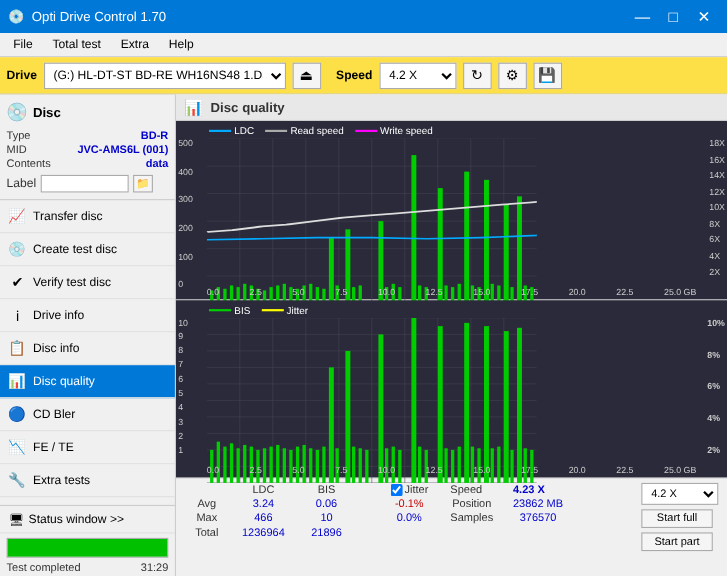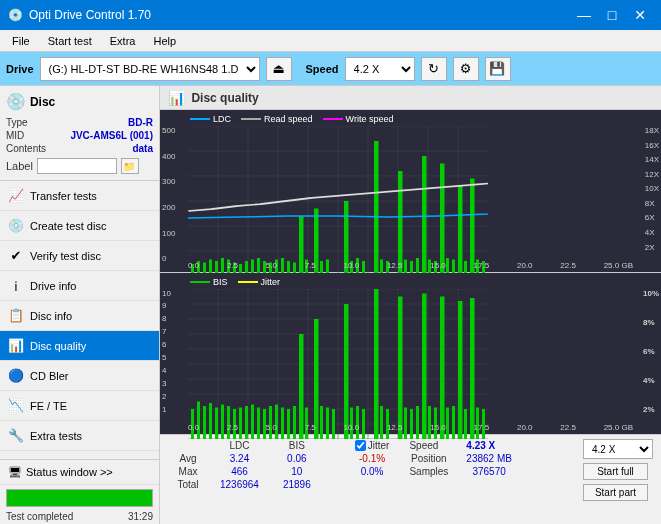--- a/index.html
+++ b/index.html
@@ -9,21 +9,21 @@
     .title-bar { background: #0078d7; color: white; height: 30px; display: flex; align-items: center; justify-content: space-between; padding: 0 8px; font-size: 12px; }
     .title-bar-title { display: flex; align-items: center; gap: 6px; }
     .title-bar-controls { display: flex; gap: 2px; }
     .title-btn { background: transparent; border: none; color: white; font-size: 14px; cursor: pointer; width: 26px; height: 26px; display: flex; align-items: center; justify-content: center; }
 
     
     .menu-bar { background: #f0f0f0; border-bottom: 1px solid #ccc; height: 22px; display: flex; align-items: center; padding: 0 4px; gap: 2px; }
     .menu-item { padding: 2px 8px; cursor: pointer; font-size: 11px; }
 
     
-    .toolbar { background: #7dd3fc; border-bottom: 1px solid #ccc; height: 34px; display: flex; align-items: center; padding: 0 6px; gap: 6px; }
+    .toolbar { background: #fde047; border-bottom: 1px solid #ccc; height: 34px; display: flex; align-items: center; padding: 0 6px; gap: 6px; }
     .toolbar-label { font-size: 11px; font-weight: bold; }
     .drive-select { font-size: 11px; border: 1px solid #aaa; background: white; padding: 2px 4px; width: 220px; height: 24px; }
     .toolbar-icon-btn { border: 1px solid #aaa; background: #f5f5f5; width: 26px; height: 24px; cursor: pointer; display: flex; align-items: center; justify-content: center; font-size: 13px; }
     .speed-label { font-size: 11px; font-weight: bold; margin-left: 8px; }
     .speed-select { font-size: 11px; border: 1px solid #aaa; background: white; padding: 2px 4px; width: 70px; height: 24px; }
 
     
     .main { display: flex; height: calc(524px - 30px - 22px - 34px); }
 
     
@@ -94,21 +94,21 @@
   </div>
   <div class="title-bar-controls">
     <button class="title-btn">—</button>
     <button class="title-btn">□</button>
     <button class="title-btn close">✕</button>
   </div>
 </div>
 
 <div class="menu-bar">
   <span class="menu-item">File</span>
-  <span class="menu-item">Start test</span>
+  <span class="menu-item">Total test</span>
   <span class="menu-item">Extra</span>
   <span class="menu-item">Help</span>
 </div>
 
 <div class="toolbar">
   <span class="toolbar-label">Drive</span>
   <select class="drive-select">
     <option>(G:)  HL-DT-ST BD-RE  WH16NS48 1.D3</option>
   </select>
   <button class="toolbar-icon-btn">⏏</button>
@@ -145,21 +145,21 @@
       <div class="label-row">
         <span class="disc-key">Label</span>
         <input class="label-input" type="text" style="">
         <button style="border:1px solid #aaa;background:#f5f5f5;font-size:10px;cursor:pointer;width:18px;height:16px;">📁</button>
       </div>
     </div>
 
     <div class="nav-section">
       <div class="nav-item">
         <span class="nav-icon">📈</span>
-        <span>Transfer tests</span>
+        <span>Transfer disc</span>
       </div>
       <div class="nav-item">
         <span class="nav-icon">💿</span>
         <span>Create test disc</span>
       </div>
       <div class="nav-item">
         <span class="nav-icon">✔</span>
         <span>Verify test disc</span>
       </div>
       <div class="nav-item">

